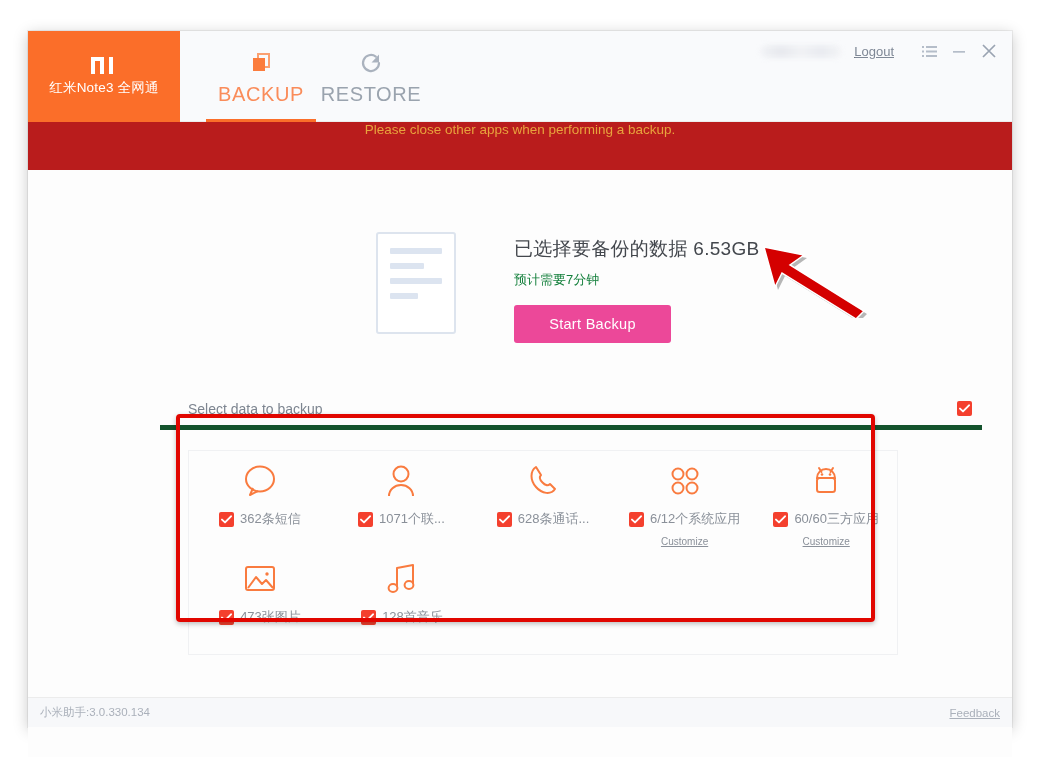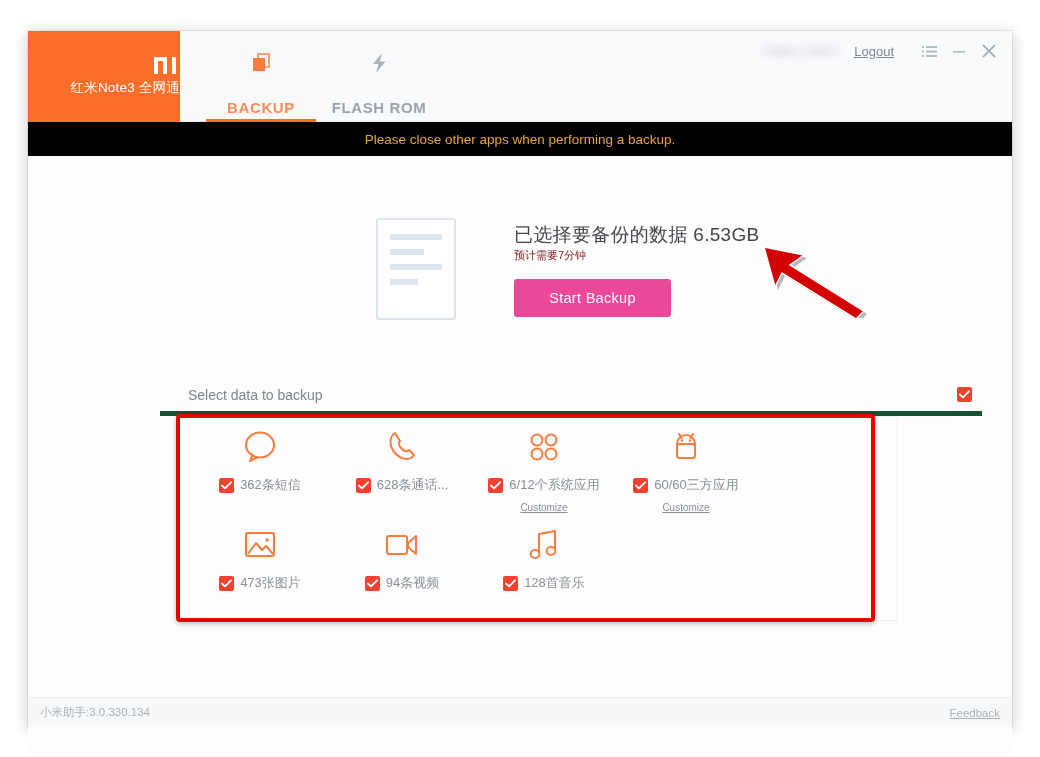--- a/index.html
+++ b/index.html
@@ -34,21 +34,21 @@
   }
   .brand {
     position: absolute;
     left: 0; top: 0;
     width: 152px; height: 91px;
     background: #fc6d26;
     background: #fb6e29;
     color: #fff;
     display: flex;
     flex-direction: column;
-    align-items: flex-end;
+    align-items: center;
     justify-content: center;
   }
   .brand-logo {
     width: 26px; height: 17px;
     margin-bottom: 5px;
     position: relative;
   }
   .brand-logo svg { display:block; }
   .brand-name {
     font-size: 13.5px;
@@ -69,25 +69,24 @@
     height: 91px;
     padding-top: 18px;
     display: flex;
     flex-direction: column;
     align-items: center;
     cursor: pointer;
   }
   .tab.wide { width: 126px; }
   .tab-icon { height: 28px; display: flex; align-items: center; justify-content: center; }
   .tab-label {
-    margin-top: 22px;
-    font-size: 15px;
+    margin-top: 6px;
+    font-size: 20px;
     letter-spacing: 0.6px;
     color: #9aa3ae;
-    font-weight: bold;
   }
   .tab.active .tab-label { color: #fa8c5a; }
   .tab.active:after {
     content: "";
     position: absolute;
     left: 0; right: 0; bottom: 0;
     height: 3px;
     background: #fb6e29;
   }
 
@@ -115,24 +114,23 @@
   }
   .winbtn {
     width: 18px; height: 18px;
     display: flex; align-items: center; justify-content: center;
     color: #b2bac6;
     cursor: pointer;
   }
 
   
   .notice {
-    height: 34px;
-    background: #000000;
-    display: flex;
-    align-items: center;
+    height: 48px;
+    background: #b91c1c;
+    display: flex;
     justify-content: center;
     color: #e8a33d;
     font-size: 13.5px;
   }
 
   
   .body {
     position: relative;
     height: 623px;
     background: #fdfdfd;
@@ -161,22 +159,23 @@
     margin-bottom: 9px;
   }
   .summary-text { padding-top: 4px; }
   .sum-title {
     font-size: 19px;
     color: #43474d;
     letter-spacing: .3px;
     white-space: nowrap;
   }
   .sum-sub {
-    font-size: 11px;
-    color: #7f1d1d;
+    margin-top: 9px;
+    font-size: 13px;
+    color: #15803d;
   }
   .btn-start {
     margin-top: 16px;
     width: 157px; height: 38px;
     background: #ec4899;
     border: none;
     border-radius: 3px;
     color: #fff;
     font-size: 14.5px;
     font-family: inherit;
@@ -208,21 +207,21 @@
     align-items: center;
     justify-content: center;
     flex: none;
     cursor: pointer;
   }
   .cb svg { display: block; }
 
   
   .items-panel {
     position: absolute;
-    left: 160px; top: 260px;
+    left: 160px; top: 280px;
     width: 710px; height: 205px;
     background: #fdfdfd;
     border: 1px solid #f0f1f3;
     text-decoration: underline;
   }
   .items-row {
     display: flex;
     position: absolute;
     left: 0; right: 0;
   }
@@ -319,29 +318,30 @@
         <div class="tab active">
           <span class="tab-icon">
             <svg width="24" height="24" viewBox="0 0 24 24">
               <rect x="9" y="3" width="11" height="13" fill="none" stroke="#fba071" stroke-width="2"></rect>
               <rect x="4" y="7" width="12" height="13" fill="#fb7c3d"></rect>
             </svg>
           </span>
           <span class="tab-label">BACKUP</span>
         </div>
 
-
-        <div class="tab wide">
+        <div class="tab">
           <span class="tab-icon">
             <svg width="24" height="24" viewBox="0 0 24 24">
-              <path d="M15 2 L6 13 L11.5 13 L9 22 L18.5 10.5 L12.8 10.5 Z" fill="#aab2be"></path>
+              <path d="M20 12 a8 8 0 1 1 -3.2 -6.4" fill="none" stroke="#aab2be" stroke-width="2.2" stroke-linecap="round"></path>
+              <path d="M20 3.5 L20 11.5 L12.5 11.5 Z" fill="#aab2be"></path>
             </svg>
           </span>
-          <span class="tab-label">FLASH ROM</span>
+          <span class="tab-label">RESTORE</span>
         </div>
+
 
       </div>
 
       <div class="win-right">
         <span class="user-blur"></span>
         <span class="logout">Logout</span>
         <span class="winbtn">
           <svg width="15" height="13" viewBox="0 0 15 13">
             <g fill="#b5bdc9">
               <rect x="0" y="1" width="2" height="2"></rect>
@@ -409,20 +409,36 @@
             <span class="cell-label">
               <span class="cb">
                 <svg width="11" height="9" viewBox="0 0 11 9">
                     <path d="M1 4.6 L4 7.4 L10 1.3" stroke="#fff" stroke-width="1.9" fill="none" stroke-linecap="round" stroke-linejoin="round"></path>
                   </svg>
               </span>
               <span>362条短信</span>
             </span>
           </div>
 
+          <div class="cell">
+            <span class="cell-icon">
+              <svg width="34" height="34" viewBox="0 0 34 34">
+                <circle cx="17" cy="10" r="7.5" fill="none" stroke="#f97b3f" stroke-width="2"></circle>
+                <path d="M5 32 a12 11 0 0 1 24 0" fill="none" stroke="#f97b3f" stroke-width="2"></path>
+              </svg>
+            </span>
+            <span class="cell-label">
+              <span class="cb">
+                <svg width="11" height="9" viewBox="0 0 11 9">
+                    <path d="M1 4.6 L4 7.4 L10 1.3" stroke="#fff" stroke-width="1.9" fill="none" stroke-linecap="round" stroke-linejoin="round"></path>
+                  </svg>
+              </span>
+              <span>1071个联...</span>
+            </span>
+          </div>
 
           <div class="cell">
             <span class="cell-icon">
               <svg width="34" height="34" viewBox="0 0 34 34">
                 <path d="M10 3 C4 7 4 16 10 23 C16 30 25 31 29 25 L24 20 C21.5 22.5 19 21 16.5 18.5 C14 16 12.5 13.5 15 11 Z" fill="none" stroke="#f97b3f" stroke-width="2" stroke-linejoin="round"></path>
               </svg>
             </span>
             <span class="cell-label">
               <span class="cb">
                 <svg width="11" height="9" viewBox="0 0 11 9">
@@ -490,36 +506,20 @@
             <span class="cell-label">
               <span class="cb">
                 <svg width="11" height="9" viewBox="0 0 11 9">
                     <path d="M1 4.6 L4 7.4 L10 1.3" stroke="#fff" stroke-width="1.9" fill="none" stroke-linecap="round" stroke-linejoin="round"></path>
                   </svg>
               </span>
               <span>473张图片</span>
             </span>
           </div>
 
-          <div class="cell">
-            <span class="cell-icon">
-              <svg width="34" height="28" viewBox="0 0 34 28">
-                <rect x="2" y="5" width="20" height="18" rx="2" fill="none" stroke="#f97b3f" stroke-width="2"></rect>
-                <path d="M23 12 L31 5 L31 23 L23 16 Z" fill="none" stroke="#f97b3f" stroke-width="2" stroke-linejoin="round"></path>
-              </svg>
-            </span>
-            <span class="cell-label">
-              <span class="cb">
-                <svg width="11" height="9" viewBox="0 0 11 9">
-                    <path d="M1 4.6 L4 7.4 L10 1.3" stroke="#fff" stroke-width="1.9" fill="none" stroke-linecap="round" stroke-linejoin="round"></path>
-                  </svg>
-              </span>
-              <span>94条视频</span>
-            </span>
-          </div>
 
           <div class="cell">
             <span class="cell-icon">
               <svg width="30" height="32" viewBox="0 0 30 32">
                 <path d="M10 24 L10 5 L26 2 L26 21" fill="none" stroke="#f97b3f" stroke-width="2" stroke-linejoin="round"></path>
                 <ellipse cx="6" cy="25" rx="4.4" ry="4" fill="none" stroke="#f97b3f" stroke-width="2"></ellipse>
                 <ellipse cx="22" cy="22" rx="4.4" ry="4" fill="none" stroke="#f97b3f" stroke-width="2"></ellipse>
               </svg>
             </span>
             <span class="cell-label">

